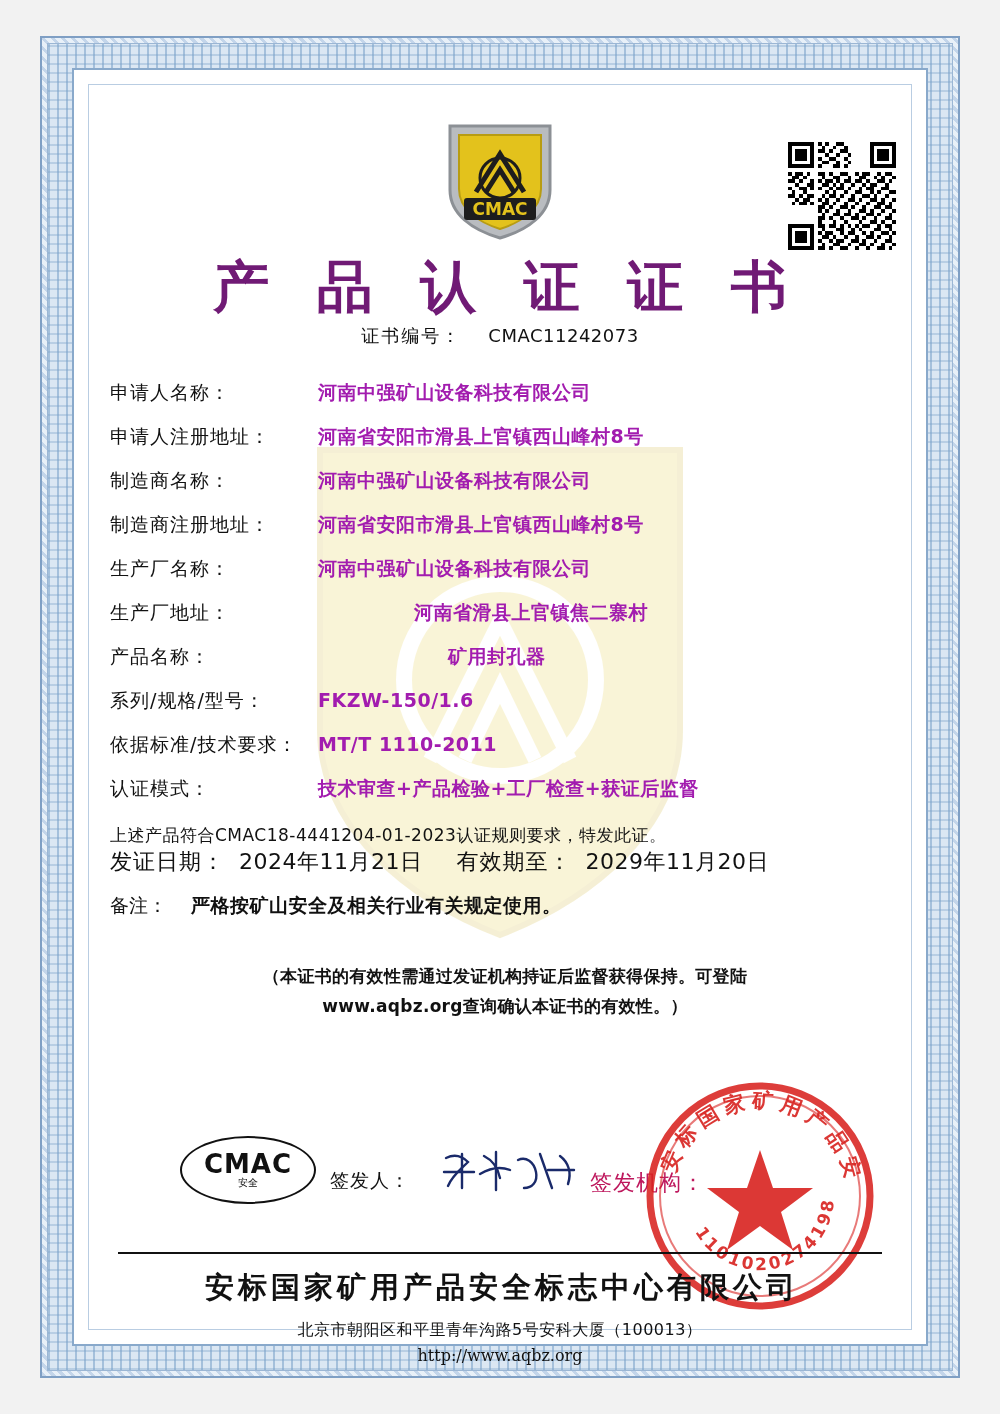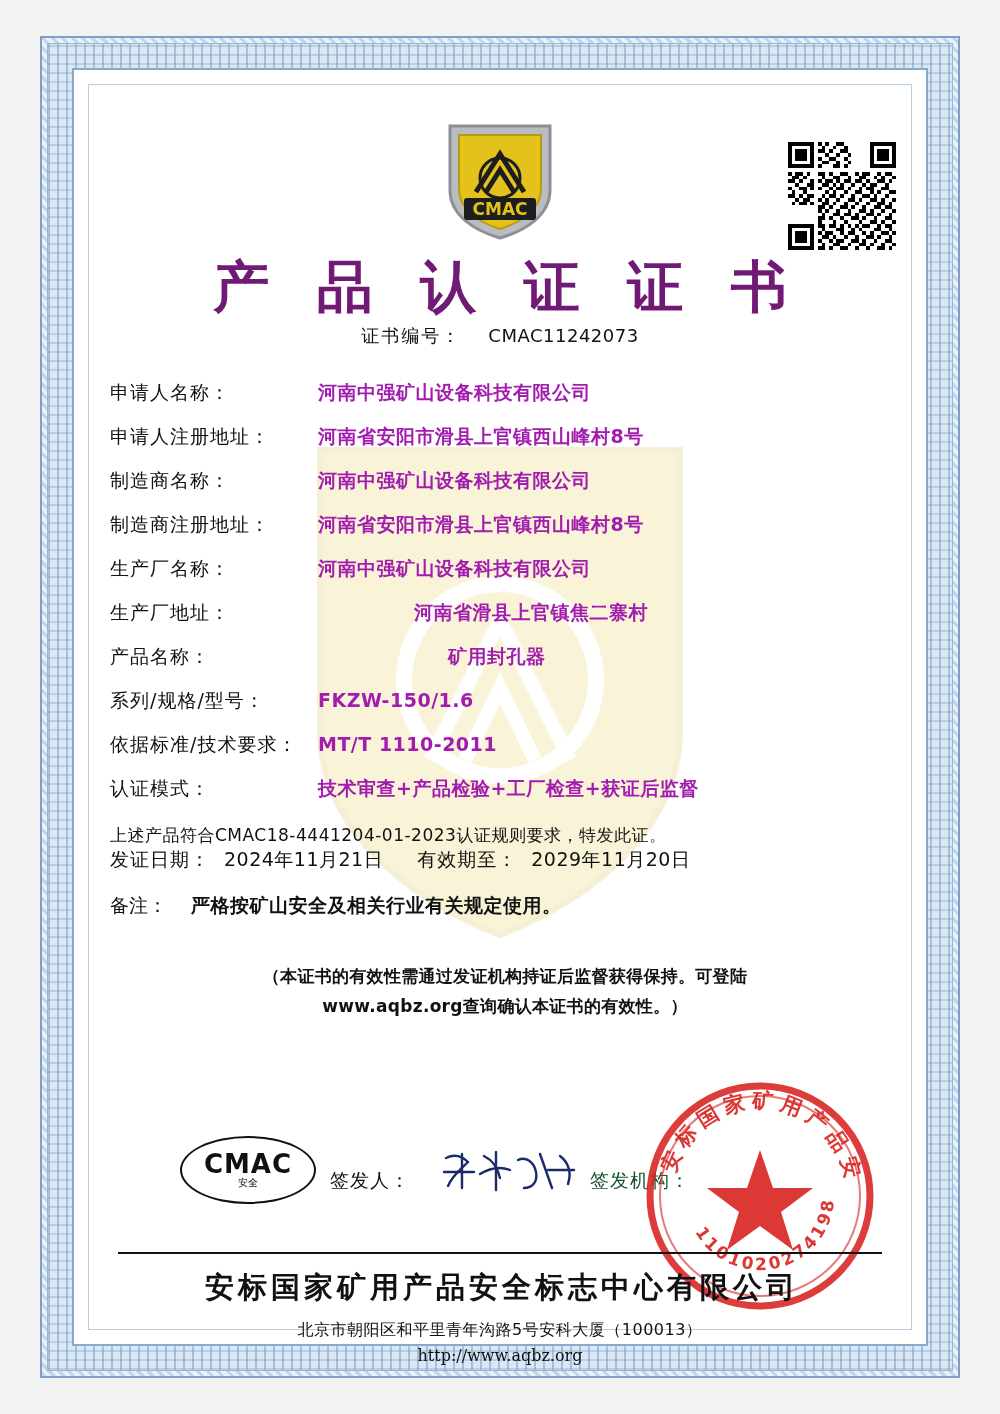--- a/index.html
+++ b/index.html
@@ -170,21 +170,21 @@
     color: #111;
     font-family: "DejaVu Sans", sans-serif;
     letter-spacing: 0.5px;
   }
 
   .date-row {
     display: flex;
     align-items: baseline;
     height: 46px;
     font-family: "DejaVu Sans", sans-serif;
-    font-size: 19px;
+    font-size: 22px;
     color: #111;
   }
   .date-row .lbl { letter-spacing: 1px; }
   .date-row .val { margin-left: 14px; letter-spacing: 0.5px; }
   .date-row .gap { width: 34px; }
 
   .remark-row {
     display: flex;
     align-items: baseline;
     height: 44px;
@@ -259,22 +259,22 @@
     left: 330px;
     top: 42px;
     width: 140px;
     height: 52px;
   }
   .issuer-label {
     position: absolute;
     left: 480px;
     top: 66px;
     font-family: Liberation Sans, sans-serif;
-    font-size: 19px;
-    color: #14532d;
+    font-size: 22px;
+    color: #be185d;
     letter-spacing: 1px;
   }
 
   .seal {
     position: absolute;
     right: 22px;
     top: -24px;
     width: 236px;
     height: 236px;
   }

